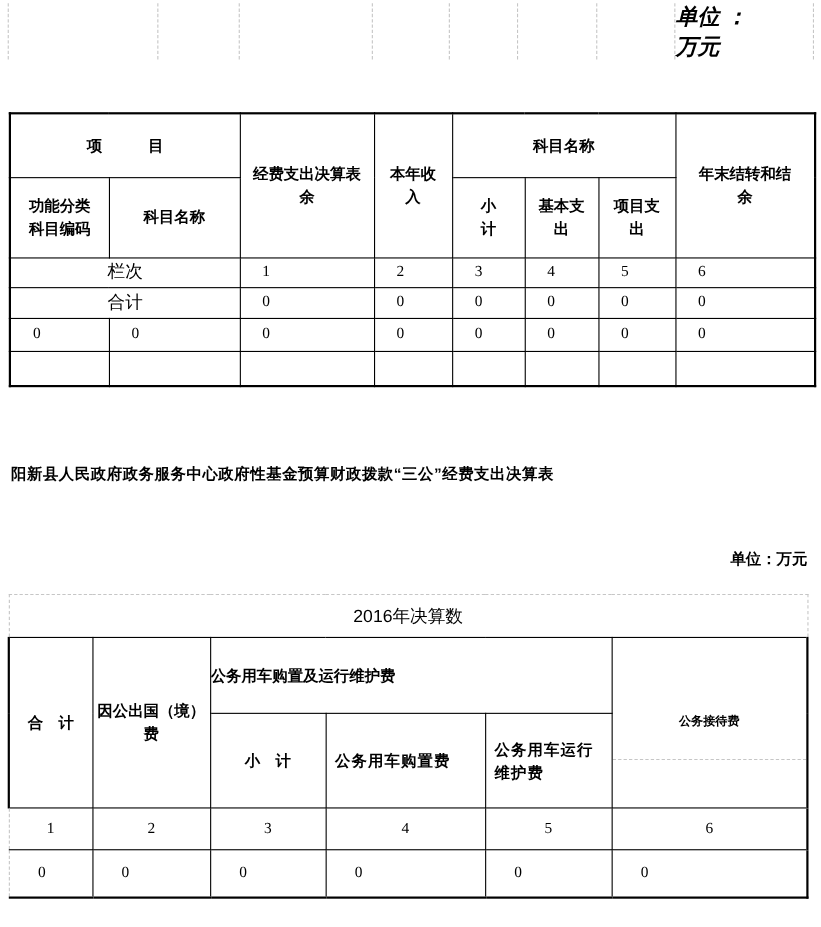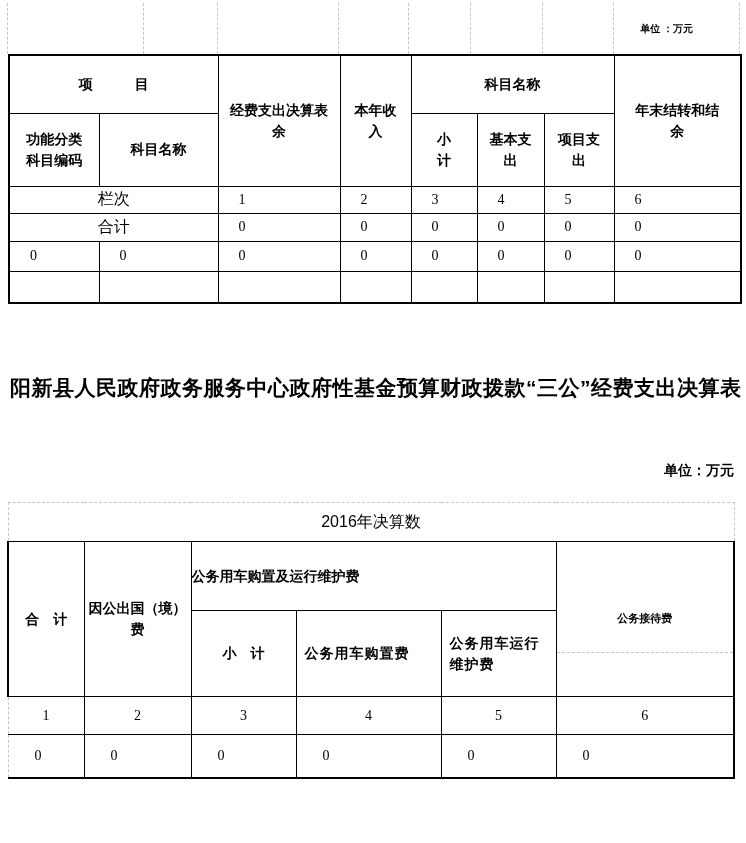--- a/index.html
+++ b/index.html
@@ -10,33 +10,33 @@
   .title-row{
     height:70px;box-sizing:border-box;
     border-top:1px dashed #c6c6c6;border-left:1px dashed #c6c6c6;
     border-right:1px dashed #c6c6c6;border-bottom:1px dashed #c6c6c6;
     display:flex;align-items:center;padding-left:3px;
     font-size:17px;font-weight:bold;letter-spacing:0.5px;
   }
   .unit-row{height:51px;box-sizing:border-box;display:flex;border-left:1px dashed #c6c6c6;}
   .unit-row .gcell{box-sizing:border-box;border-right:1px dashed #c6c6c6;height:100%;}
   .unit-row .gcell:last-child{display:flex;align-items:center;justify-content:flex-end;
-    padding-right:46px;font-size:10px;font-weight:bold;}
+    padding-right:46px;font-size:20px;font-weight:bold;font-style:italic;}
 
   
-  table.t1{border-collapse:collapse;table-layout:fixed;width:732px;margin-left:8px;border:2px solid #000;}
+  table.t1{border-collapse:collapse;table-layout:fixed;width:732px;margin-left:8px;border:2px solid #000;margin-top:48px;}
   table.t1 th,table.t1 td{border:1px solid #000;padding:0;overflow:hidden;}
   table.t1 th{font-size:14px;font-weight:bold;text-align:center;vertical-align:middle;
     white-space:pre-line;line-height:1.45;}
   .lbl{font-size:16px;font-weight:normal;text-align:center;vertical-align:middle;}
   .num{font-family:"Liberation Serif",serif;font-size:14px;text-align:left;
     padding-left:20px !important;vertical-align:middle;}
 
   
-  .title2{margin:70px 0 0 7px;padding-left:3px;font-size:21px;font-weight:bold;letter-spacing:0.5px;}
+  .title2{margin:70px 0 0 7px;padding-left:3px;font-size:14px;font-weight:bold;letter-spacing:0.5px;}
   .unit2{width:733px;margin-left:7px;margin-top:60px;box-sizing:border-box;
     text-align:right;padding-right:6px;font-size:14px;font-weight:bold;}
 
   
   table.t2{border-collapse:collapse;table-layout:fixed;width:726px;margin-left:7px;margin-top:22px;}
   table.t2 th,table.t2 td{padding:0;overflow:hidden;}
   table.t2 th{font-size:14px;font-weight:bold;vertical-align:middle;white-space:pre-line;line-height:1.5;}
   .t2-year{border:1px dashed #c6c6c6;border-bottom:1px solid #000;text-align:center;}
   .t2-total{border:1px solid #000;border-left-width:2px;text-align:center;}
   .t2-abroad{border:1px solid #000;text-align:center;}

